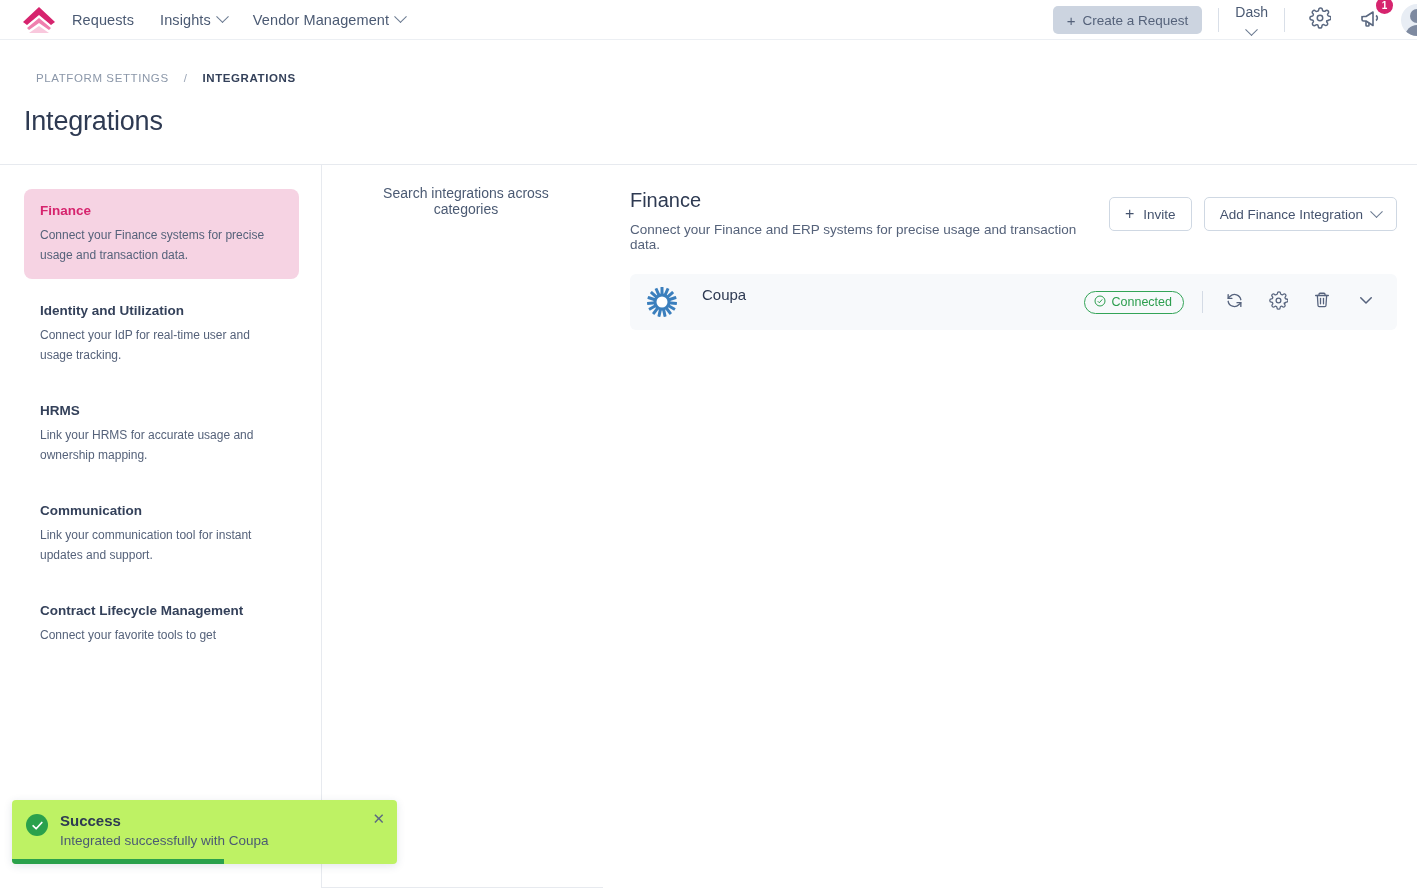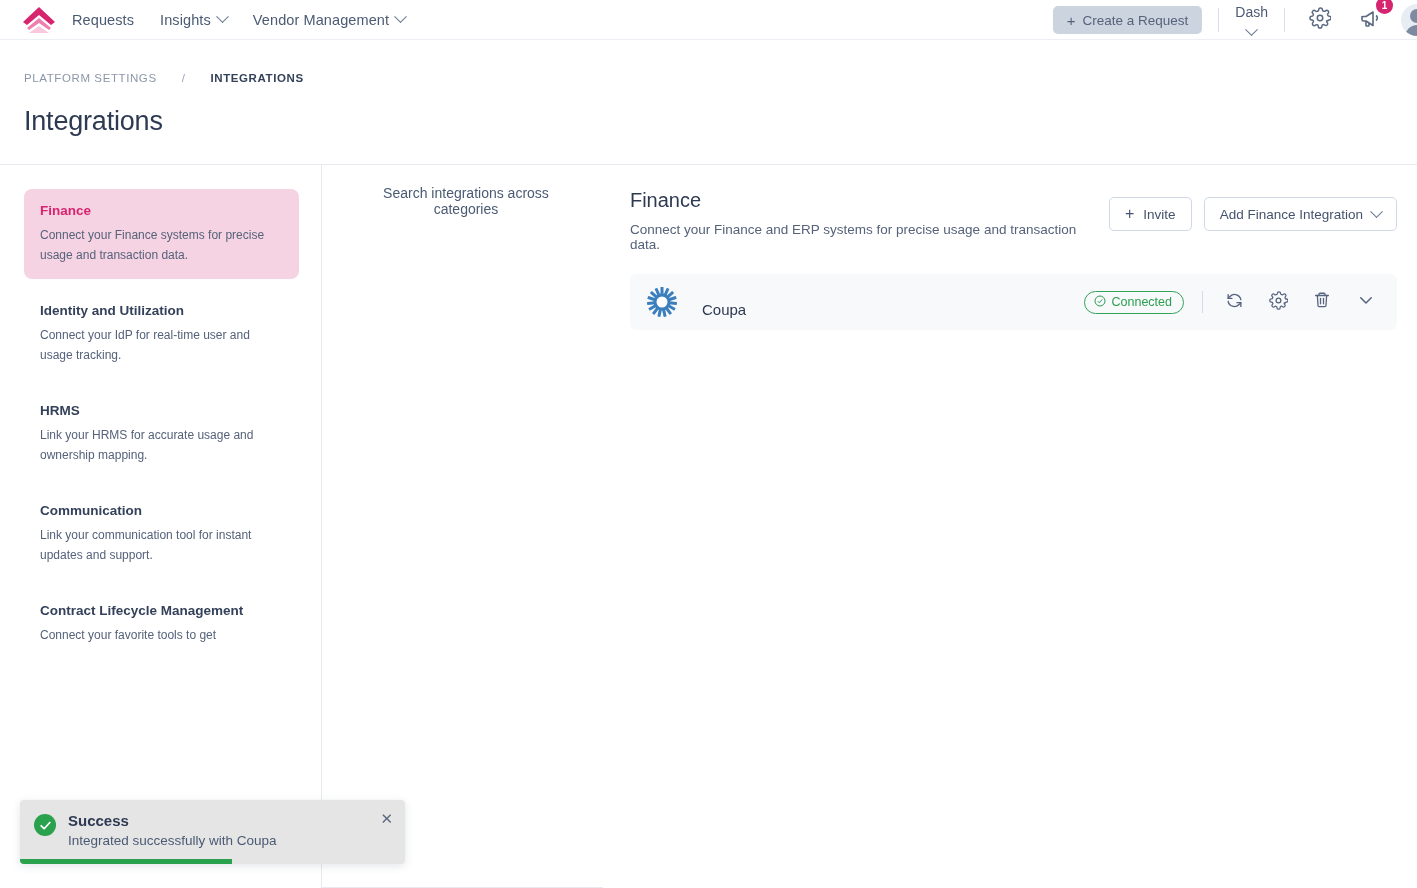--- a/index.html
+++ b/index.html
@@ -66,22 +66,22 @@
     content: ""; position: absolute; width: 14px; height: 14px;
     background: #7e8aa0; border-radius: 50%; left: 9px; top: 5px;
   }
   .avatar::before {
     content: ""; position: absolute; width: 24px; height: 14px;
     background: #7e8aa0; border-radius: 12px 12px 0 0; left: 4px; top: 21px;
   }
 
   
   .crumbs {
-    display: flex; align-items: center; gap: 25px;
-    padding: 32px 0 0 24px; font-size: 11.5px; letter-spacing: .6px;
+    display: flex; align-items: center; gap: 15px;
+    padding: 32px 0 0 36px; font-size: 11.5px; letter-spacing: .6px;
   }
   .crumb-muted { color: #8b97a9; cursor: pointer; }
   .crumb-sep { color: #9aa5b6; }
   .crumb-active { color: #34415a; font-weight: bold; }
   .page-title {
     padding: 22px 0 0 24px; font-size: 27px; color: #2e3a52;
     font-weight: normal; letter-spacing: -.2px;
   }
   .title-rule { margin-top: 27px; height: 1px; background: #e7eaef; }
 
@@ -137,39 +137,39 @@
     cursor: pointer; white-space: nowrap;
   }
   .btn .plus-sign { color: #45536e; font-size: 16px; }
 
   .integration-row {
     margin-top: 22px;
     background: #f7f9fb; border-radius: 6px;
     height: 56px; display: flex; align-items: center;
     padding: 0 18px 0 16px;
   }
-  .row-left { display: flex; align-items: flex-end; gap: 24px; flex: 1 1 auto; }
+  .row-left { display: flex; align-items: flex-start; gap: 24px; flex: 1 1 auto; }
   .coupa-logo { width: 32px; height: 32px; flex: 0 0 auto; }
   .row-name { font-size: 15px; color: #2e3a52; }
   .row-right { display: flex; align-items: center; gap: 0; }
   .status-pill {
     display: flex; align-items: center; gap: 6px;
     border: 1px solid #33a457; color: #2c9e4e;
     border-radius: 13px; height: 23px; padding: 0 11px 0 9px;
     font-size: 12.5px; white-space: nowrap;
   }
   .row-div { width: 1px; height: 22px; background: #d4dbe5; margin: 0 18px; }
   .row-icon { cursor: pointer; display: flex; align-items: center; justify-content: center; width: 26px; height: 26px; }
   .row-icon + .row-icon { margin-left: 18px; }
 
   
   .toast {
-    position: absolute; left: 20px; bottom: 24px;
+    position: absolute; left: 12px; bottom: 24px;
     width: 385px; height: 64px;
-    background: #e5e5e5; border-radius: 4px;
+    background: #bef264; border-radius: 4px;
     box-shadow: 0 2px 9px rgba(40,60,90,.13);
     overflow: hidden;
   }
   .toast-inner { display: flex; padding: 12px 14px 0 14px; gap: 12px; }
   .toast-check {
     width: 22px; height: 22px; border-radius: 50%;
     background: #2aa14c; flex: 0 0 auto;
     display: flex; align-items: center; justify-content: center; margin-top: 2px;
   }
   .toast-title { font-size: 15px; font-weight: bold; color: #2e3a52; margin-bottom: 4px; }

